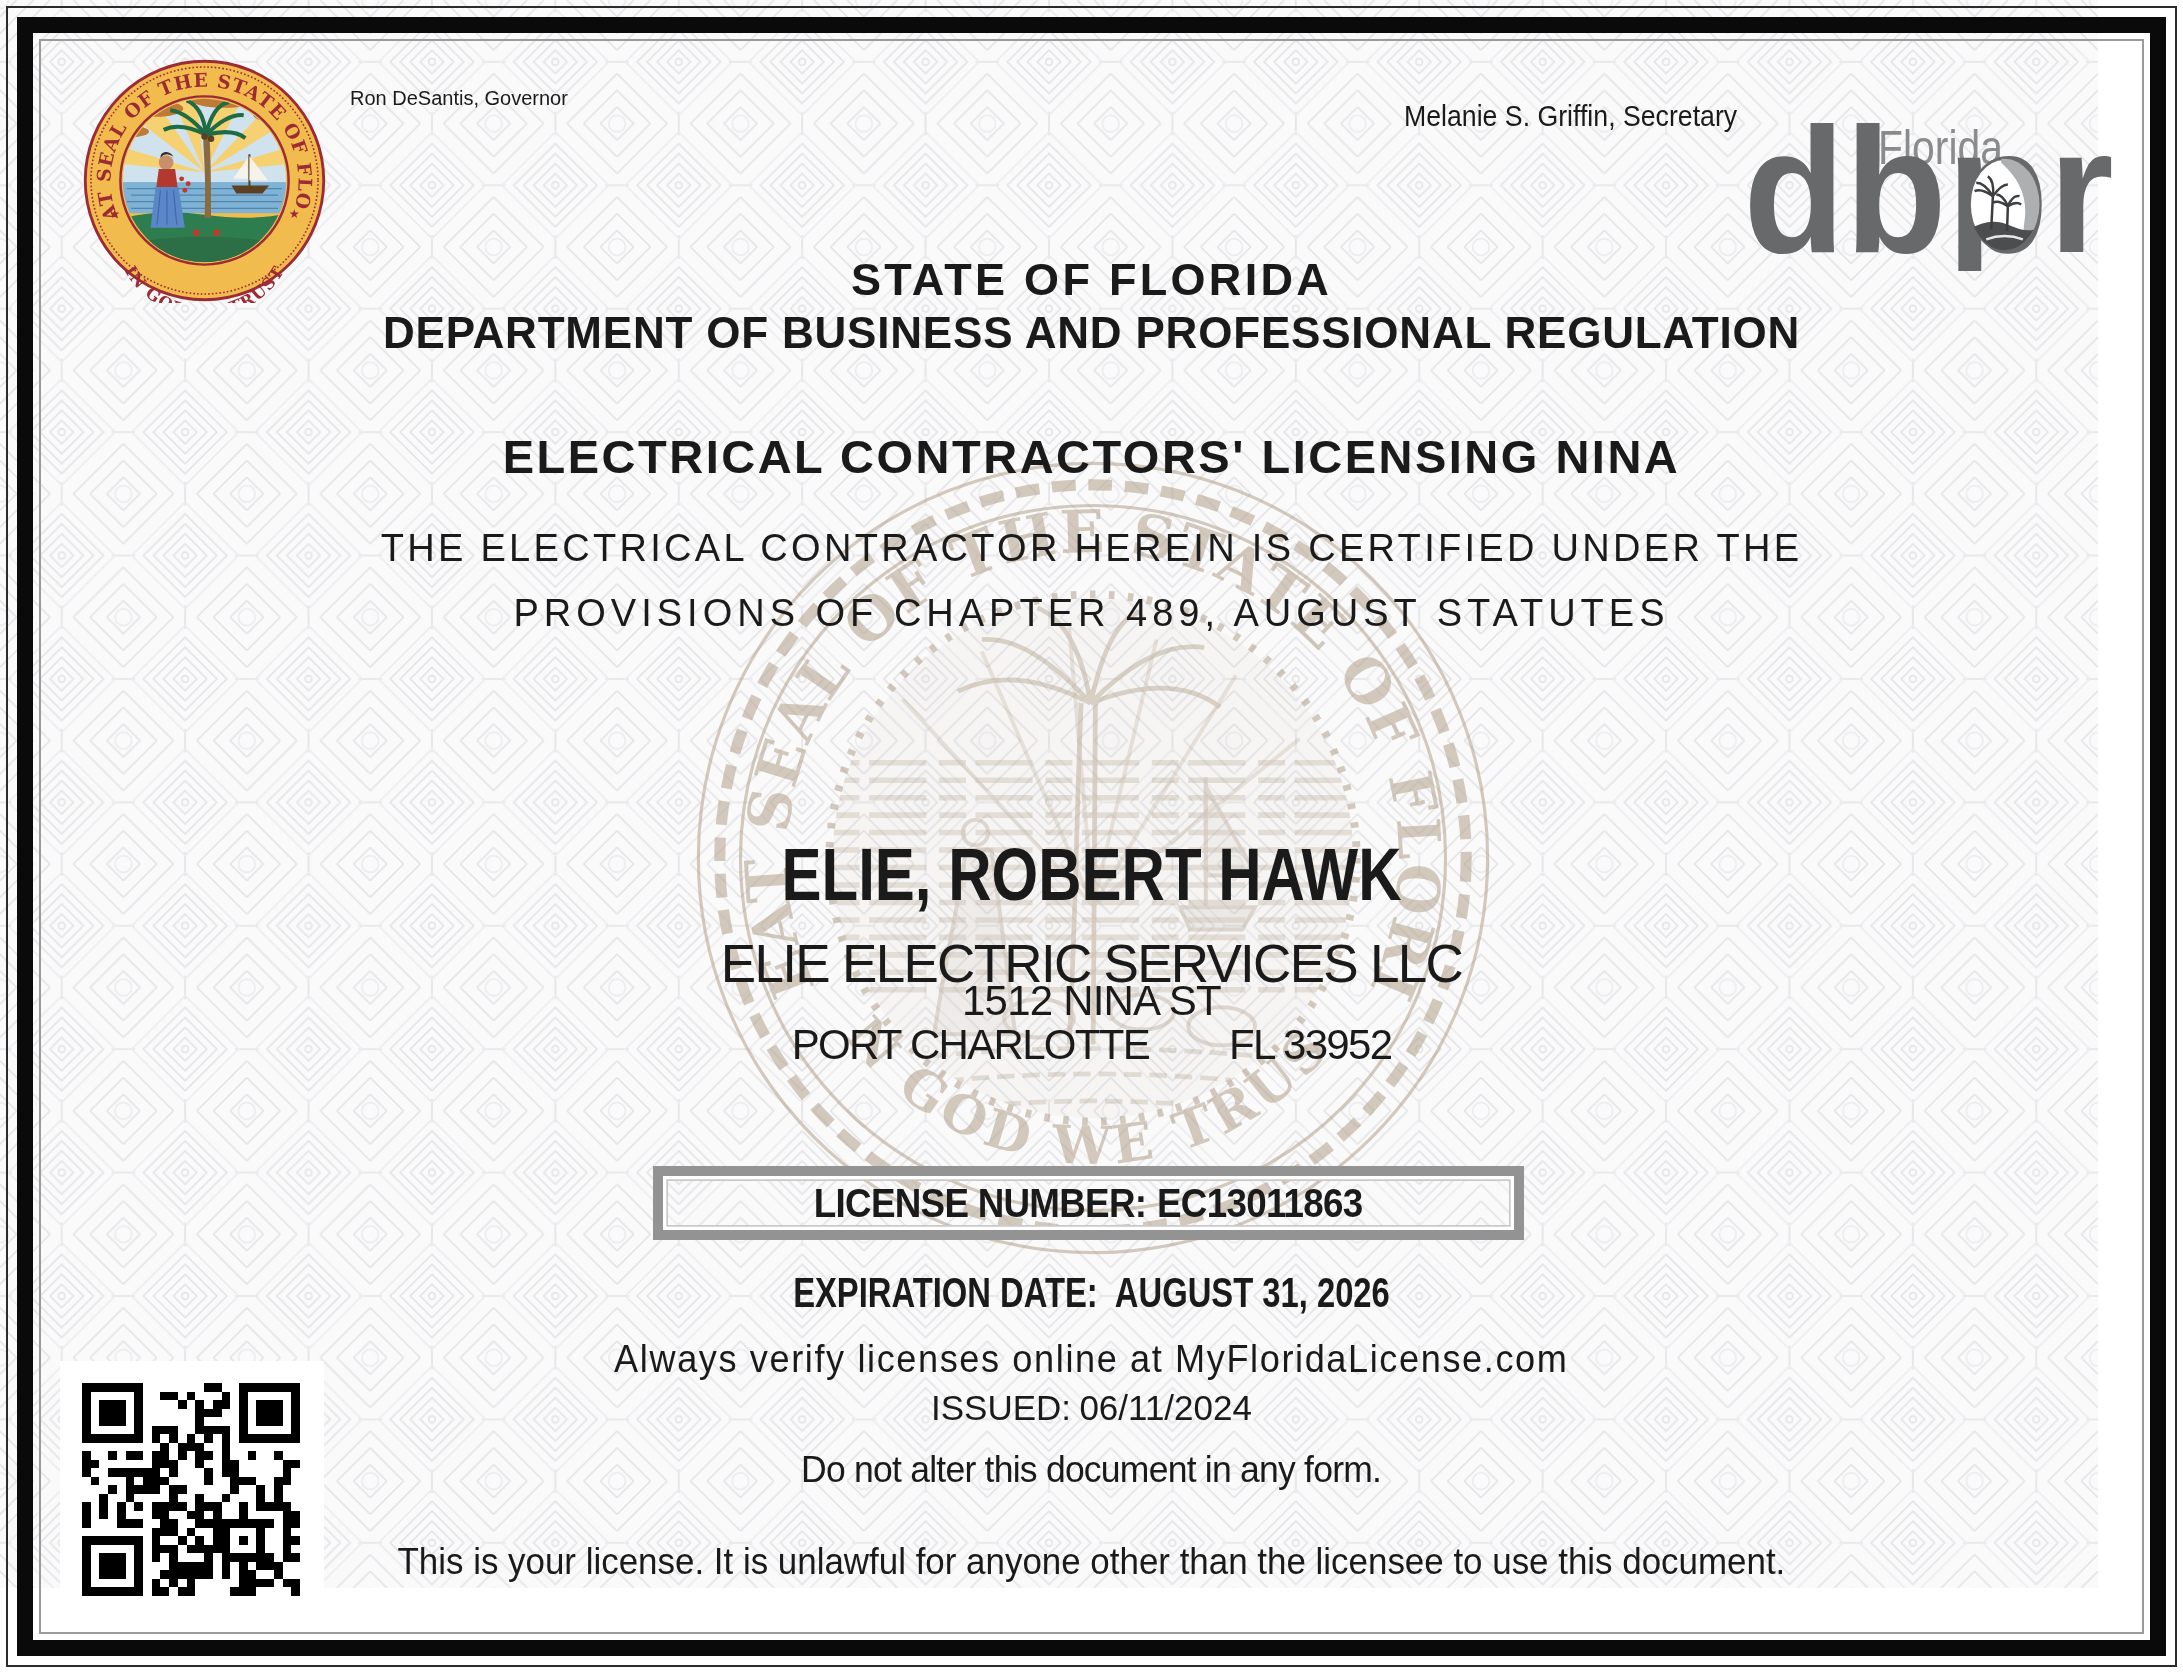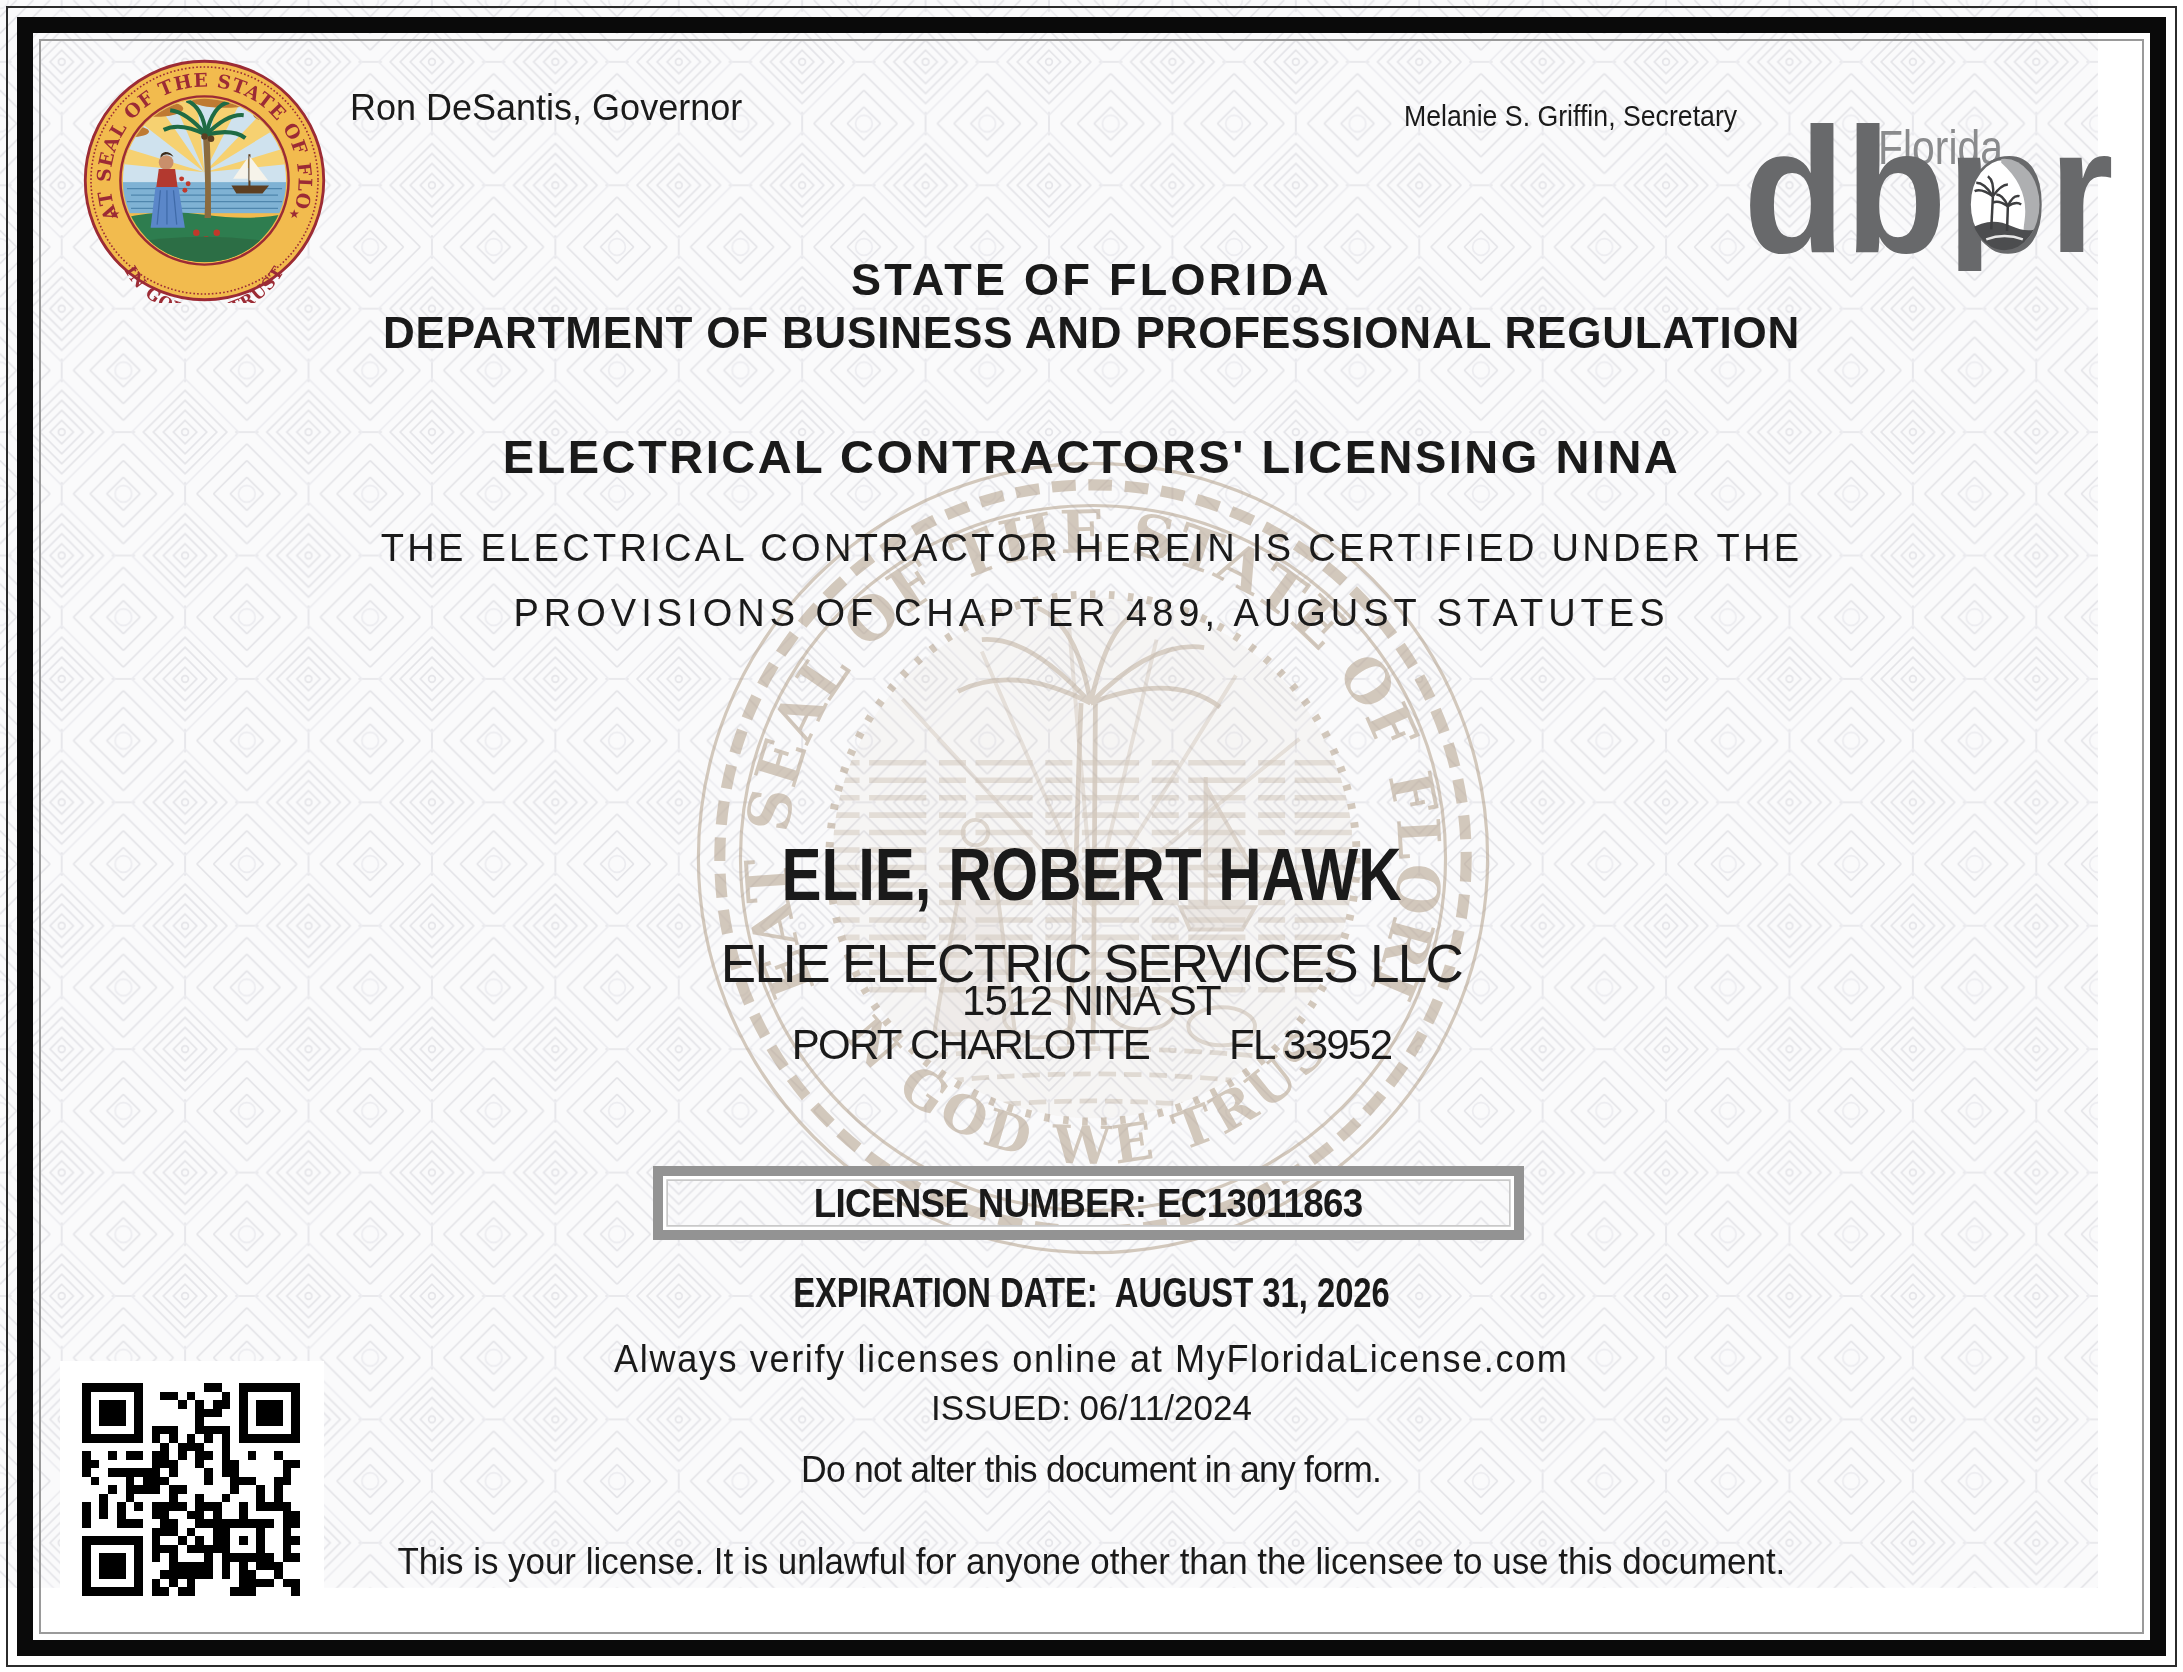--- a/index.html
+++ b/index.html
@@ -9,21 +9,21 @@
   .frame-outer{position:absolute;inset:5.8px;border:2.5px solid #2b2b2b;}
   .frame-band{position:absolute;inset:16.7px;border:16.7px solid #0a0a0a;}
   .frame-inner{position:absolute;inset:39px;border:2.5px solid #9a9a9a;}
   .content{position:absolute;inset:43px;overflow:hidden;}
   .bgpattern{position:absolute;inset:0;z-index:0;}
   
   .abs{position:absolute;}
   .ctr{left:0;right:0;text-align:center;white-space:nowrap;}
   .sx{display:inline-block;transform-origin:center;white-space:nowrap;}
   
-  .l-gov{left:350px;top:87px;font-size:36px;z-index:3;}
+  .l-gov{left:350px;top:87px;font-size:20px;z-index:3;}
   .l-sec{left:1404px;top:100px;font-size:29px;z-index:3;}
   .l-sec .sx{transform:scaleX(.92);transform-origin:left center;}
   .l-state{top:254px;font-size:45px;font-weight:bold;letter-spacing:3.3px;z-index:3;}
   .l-dept{top:308px;font-size:44px;font-weight:bold;letter-spacing:0.8px;z-index:3;}
   .l-board{top:429px;font-size:47px;font-weight:bold;letter-spacing:2.5px;z-index:3;}
   .l-cert1{top:527px;font-size:38px;letter-spacing:3.3px;z-index:3;}
   .l-cert2{top:592px;font-size:38px;letter-spacing:5px;z-index:3;}
   .l-name{top:831px;font-size:75px;font-weight:bold;z-index:3;}
   .l-name .sx{transform:scaleX(.8);}
   .l-co{top:926px;font-size:53px;letter-spacing:-1.7px;z-index:3;margin-top:7px;}

